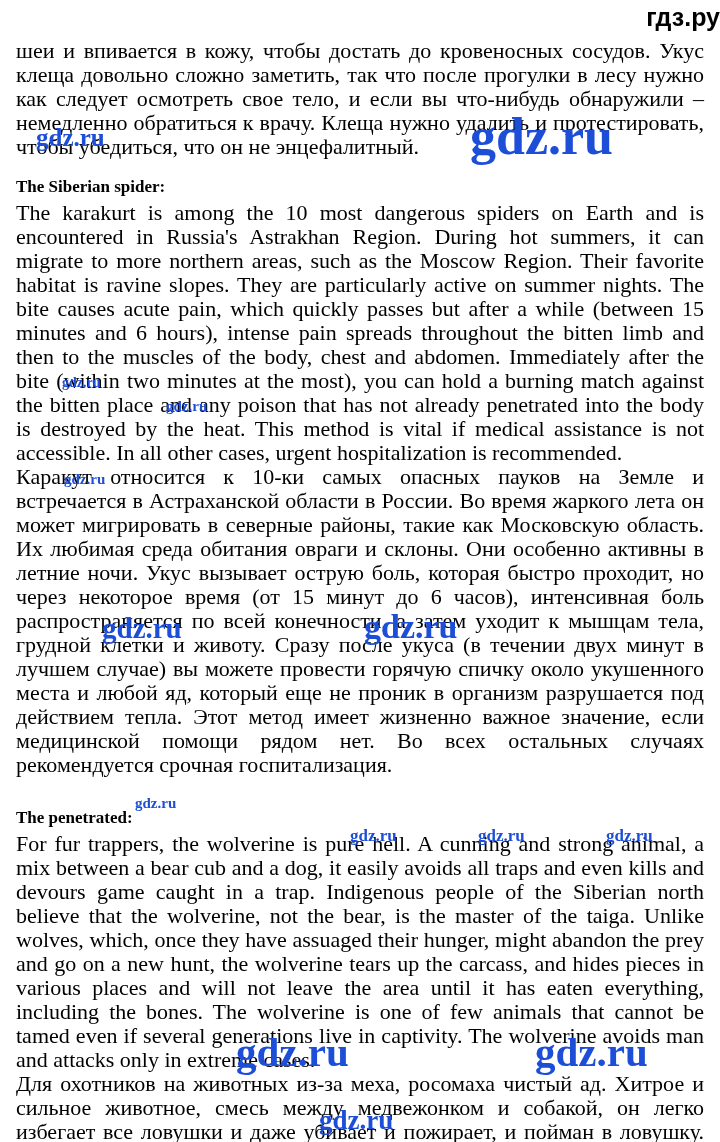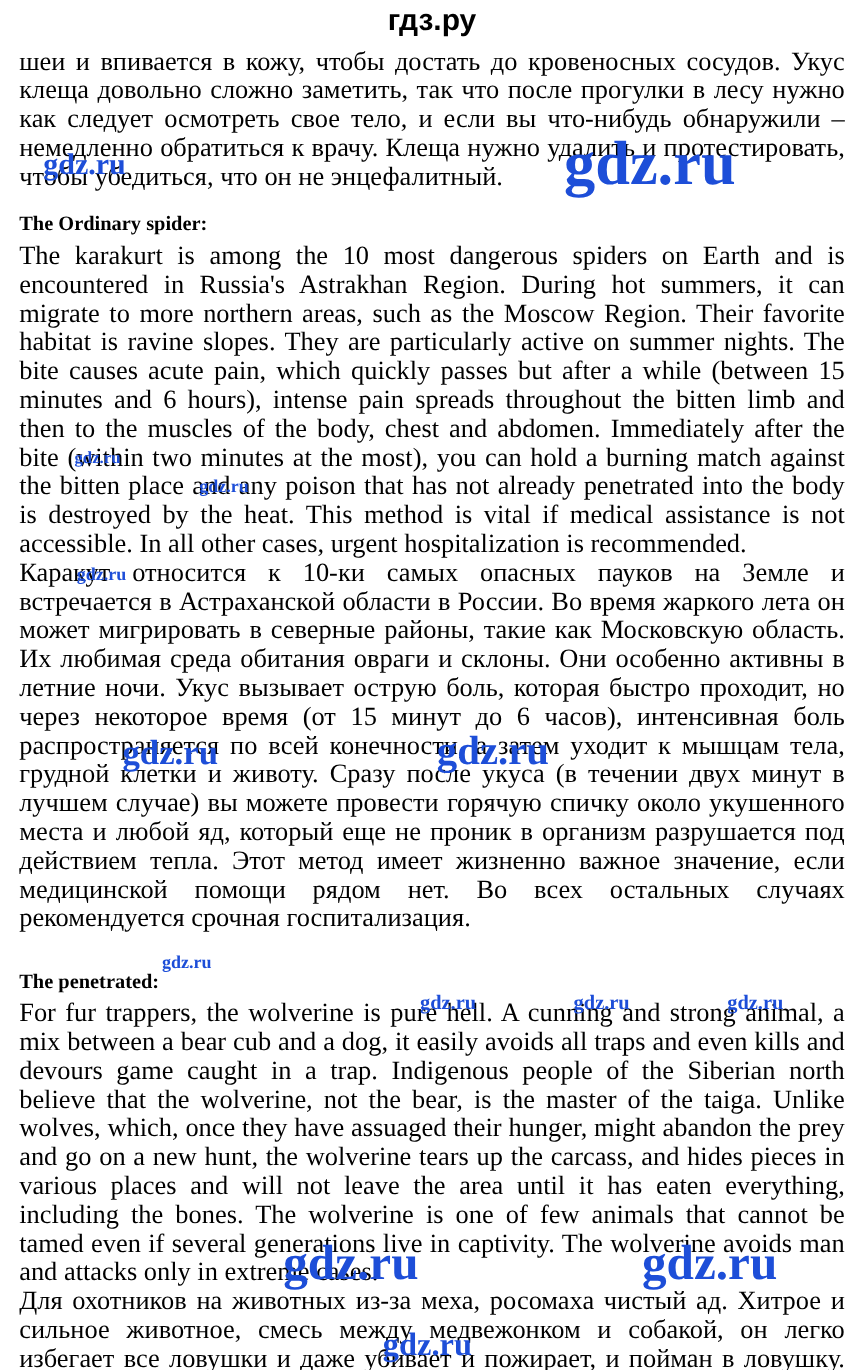--- a/index.html
+++ b/index.html
@@ -6,21 +6,21 @@
   .page {
     position: relative;
     width: 720px;
     height: 1142px;
     background: #ffffff;
     color: #000000;
     font-family: "Liberation Serif", serif;
     overflow: hidden;
   }
   .site-title {
-    text-align: center;
+    text-align: right;
     padding-top: 3px;
     font-family: "Liberation Sans", sans-serif;
     font-weight: bold;
     font-size: 25px;
     line-height: 28px;
     color: #000000;
   }
   .body-text { padding: 0 16px; }
   .para {
     margin: 0;
@@ -68,21 +68,21 @@
 <body>
 
 <div class="page">
 
   <div class="site-title">гдз.ру</div>
 
   <div class="body-text">
 
     <p class="para intro">шеи и впивается в кожу, чтобы достать до кровеносных сосудов. Укус клеща довольно сложно заметить, так что после прогулки в лесу нужно как следует осмотреть свое тело, и если вы что-нибудь обнаружили – немедленно обратиться к врачу. Клеща нужно удалить и протестировать, чтобы убедиться, что он не энцефалитный.</p>
 
-    <h2 class="section-heading h-karakurt">The Ordinary spider:</h2>
+    <h2 class="section-heading h-karakurt">The Siberian spider:</h2>
 
     <p class="para">The karakurt is among the 10 most dangerous spiders on Earth and is encountered in Russia's Astrakhan Region. During hot summers, it can migrate to more northern areas, such as the Moscow Region. Their favorite habitat is ravine slopes. They are particularly active on summer nights. The bite causes acute pain, which quickly passes but after a while (between 15 minutes and 6 hours), intense pain spreads throughout the bitten limb and then to the muscles of the body, chest and abdomen. Immediately after the bite (within two minutes at the most), you can hold a burning match against the bitten place and any poison that has not already penetrated into the body is destroyed by the heat. This method is vital if medical assistance is not accessible. In all other cases, urgent hospitalization is recommended.</p>
 
     <p class="para">Каракут относится к 10-ки самых опасных пауков на Земле и встречается в Астраханской области в России. Во время жаркого лета он может мигрировать в северные районы, такие как Московскую область. Их любимая среда обитания овраги и склоны. Они особенно активны в летние ночи. Укус вызывает острую боль, которая быстро проходит, но через некоторое время (от 15 минут до 6 часов), интенсивная боль распространяется по всей конечности, а затем уходит к мышцам тела, грудной клетки и животу. Сразу после укуса (в течении двух минут в лучшем случае) вы можете провести горячую спичку около укушенного места и любой яд, который еще не проник в организм разрушается под действием тепла. Этот метод имеет жизненно важное значение, если медицинской помощи рядом нет. Во всех остальных случаях рекомендуется срочная госпитализация.</p>
 
     <h2 class="section-heading h-wolverine">The penetrated:</h2>
 
     <p class="para">For fur trappers, the wolverine is pure hell. A cunning and strong animal, a mix between a bear cub and a dog, it easily avoids all traps and even kills and devours game caught in a trap. Indigenous people of the Siberian north believe that the wolverine, not the bear, is the master of the taiga. Unlike wolves, which, once they have assuaged their hunger, might abandon the prey and go on a new hunt, the wolverine tears up the carcass, and hides pieces in various places and will not leave the area until it has eaten everything, including the bones. The wolverine is one of few animals that cannot be tamed even if several generations live in captivity. The wolverine avoids man and attacks only in extreme cases.</p>
 
     <p class="para">Для охотников на животных из-за меха, росомаха чистый ад. Хитрое и сильное животное, смесь между медвежонком и собакой, он легко избегает все ловушки и даже убивает и пожирает, и пойман в ловушку. Коренные народы Севера Сибири считают, что росомаха, не медведь, а хозяин тайги. В отличие от волков, которые утолили свой голод, может отказаться от добычи и пойти на новую охоту, росомаха разрывает тушу, и скрывает части в разных местах и не уходит до тех пор, пока не съест все, в том числе кости. Росомаха является одним из немногих животных, которых нельзя приручить, даже если несколько поколений проживет в неволе. Росомаха избегает человека и нападает только в крайних случаях.</p>

